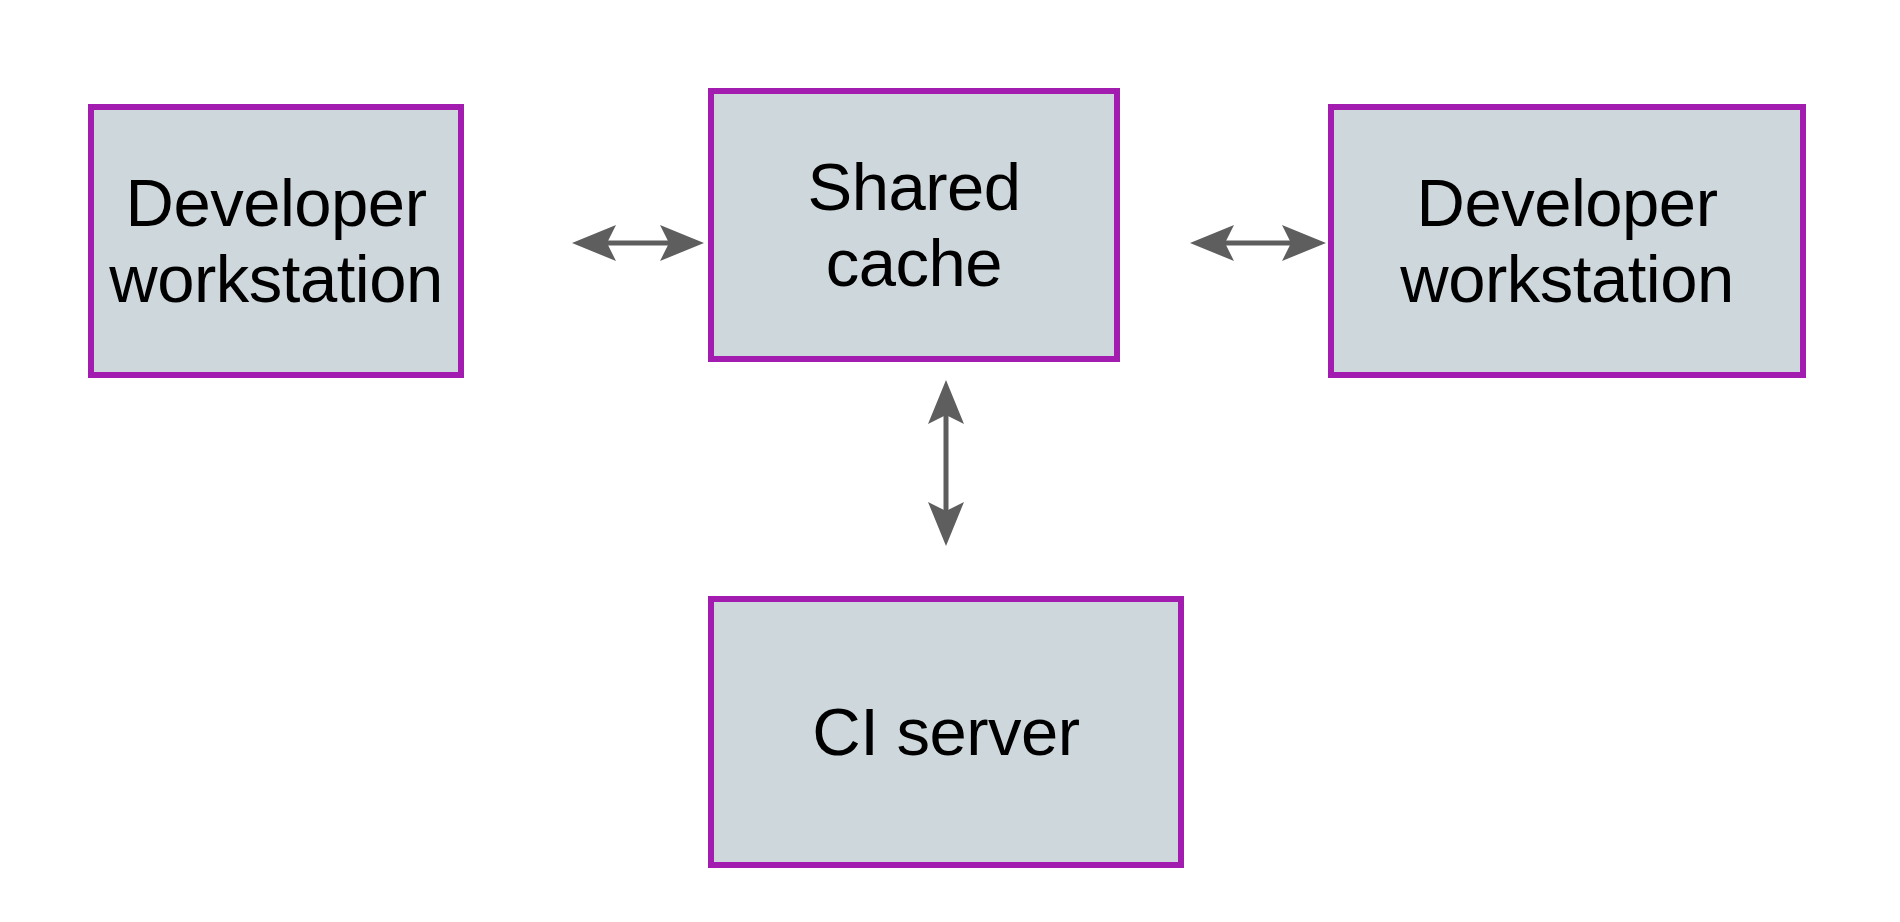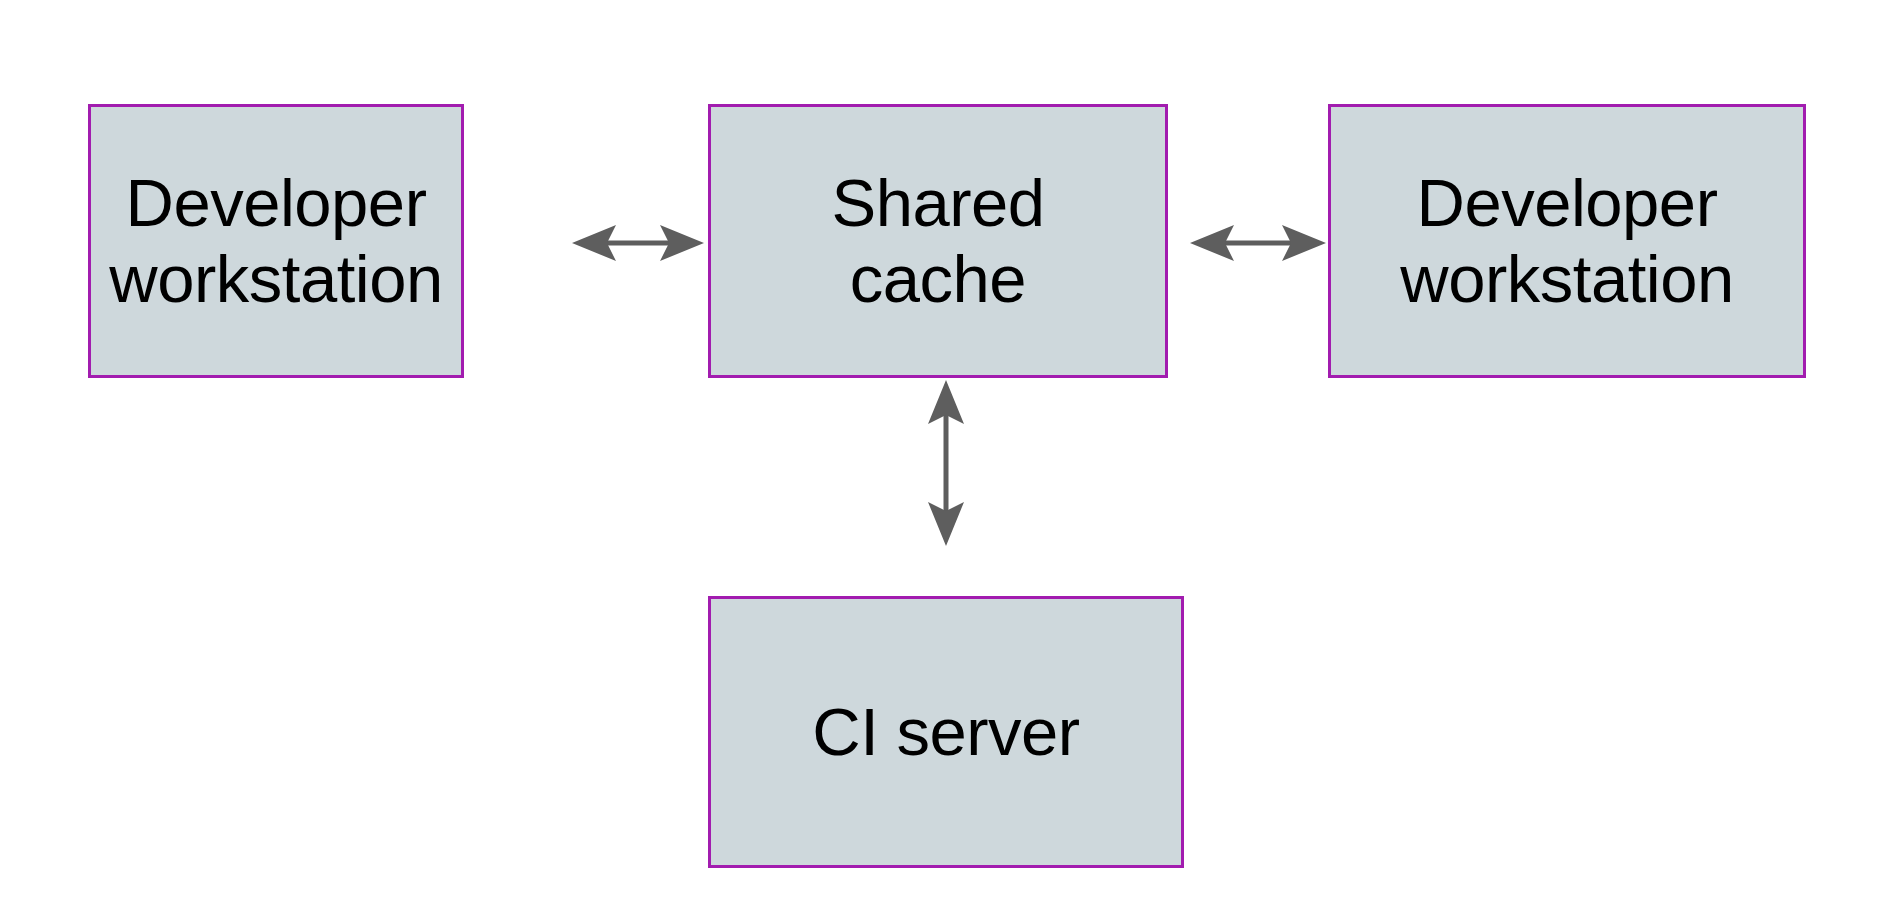--- a/index.html
+++ b/index.html
@@ -18,21 +18,21 @@
     position: relative;
     width: 1900px;
     height: 922px;
     background: #ffffff;
   }
 
   .node-box {
     position: absolute;
     box-sizing: border-box;
     background: #ced8dc;
-    border: 3px solid #a21caf;
+    border: 6px solid #a21caf;
     display: flex;
     align-items: center;
     justify-content: center;
     text-align: center;
     color: #000000;
     font-family: "Liberation Sans", sans-serif;
     font-weight: 400;
     line-height: 1.12;
     letter-spacing: -0.5px;
     white-space: pre-line;
@@ -42,21 +42,21 @@
   .node-label {
     display: block;
     width: 118%;
     font-size: 66px;
     line-height: 1.13;
     white-space: pre-line;
   }
 
   
   #node-dev-left  { left: 88px;   top: 104px; width: 376px; height: 274px; }
-  #node-cache     { left: 708px;  top: 104px; width: 460px; height: 274px; }
+  #node-cache     { left: 708px;  top: 88px; width: 412px; height: 274px; }
   #node-dev-right { left: 1328px; top: 104px; width: 478px; height: 274px; }
   #node-ci        { left: 708px;  top: 548px; width: 476px; height: 272px; margin-top: 48px; }
 
   #node-dev-left .node-label,
   #node-dev-right .node-label { font-size: 67px; }
   #node-cache .node-label     { font-size: 67px; }
   #node-ci .node-label        { font-size: 67px; width: 100%; }
 
   
   .connector {

